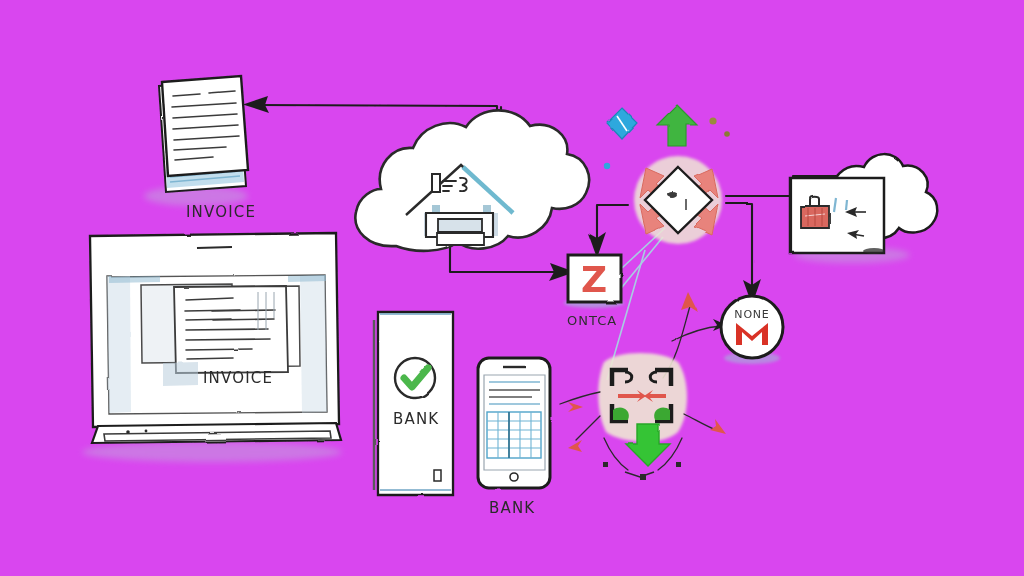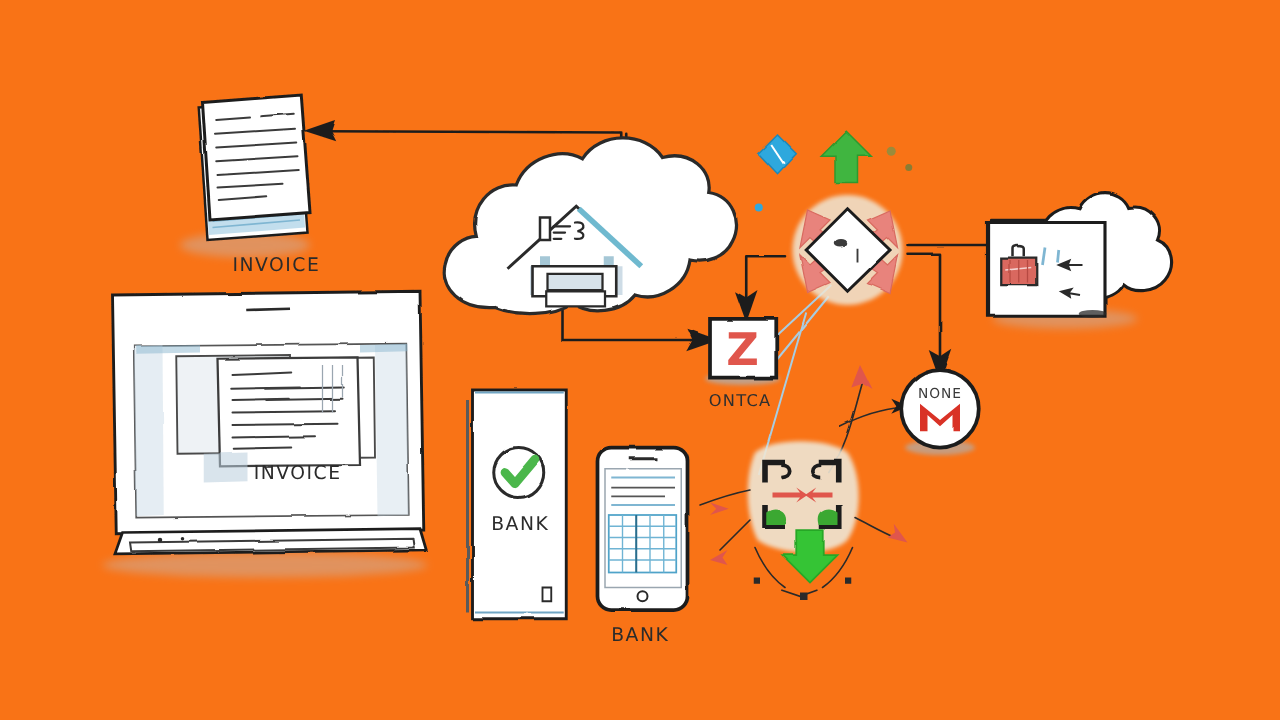--- a/index.html
+++ b/index.html
@@ -12,21 +12,21 @@
     height: 576px;
     overflow: hidden;
     font-family: "DejaVu Sans", sans-serif;
     position: relative;
   }
   #canvas-root {
     position: absolute;
     left: 0; top: 0;
     width: 1024px;
     height: 576px;
-    background: #f97316;
+    background: #d946ef;
   }
   svg.scene {
     position: absolute;
     left: 0; top: 0;
     width: 1024px;
     height: 576px;
     display: block;
   }
   .lbl {
     font-family: "DejaVu Sans", sans-serif;

